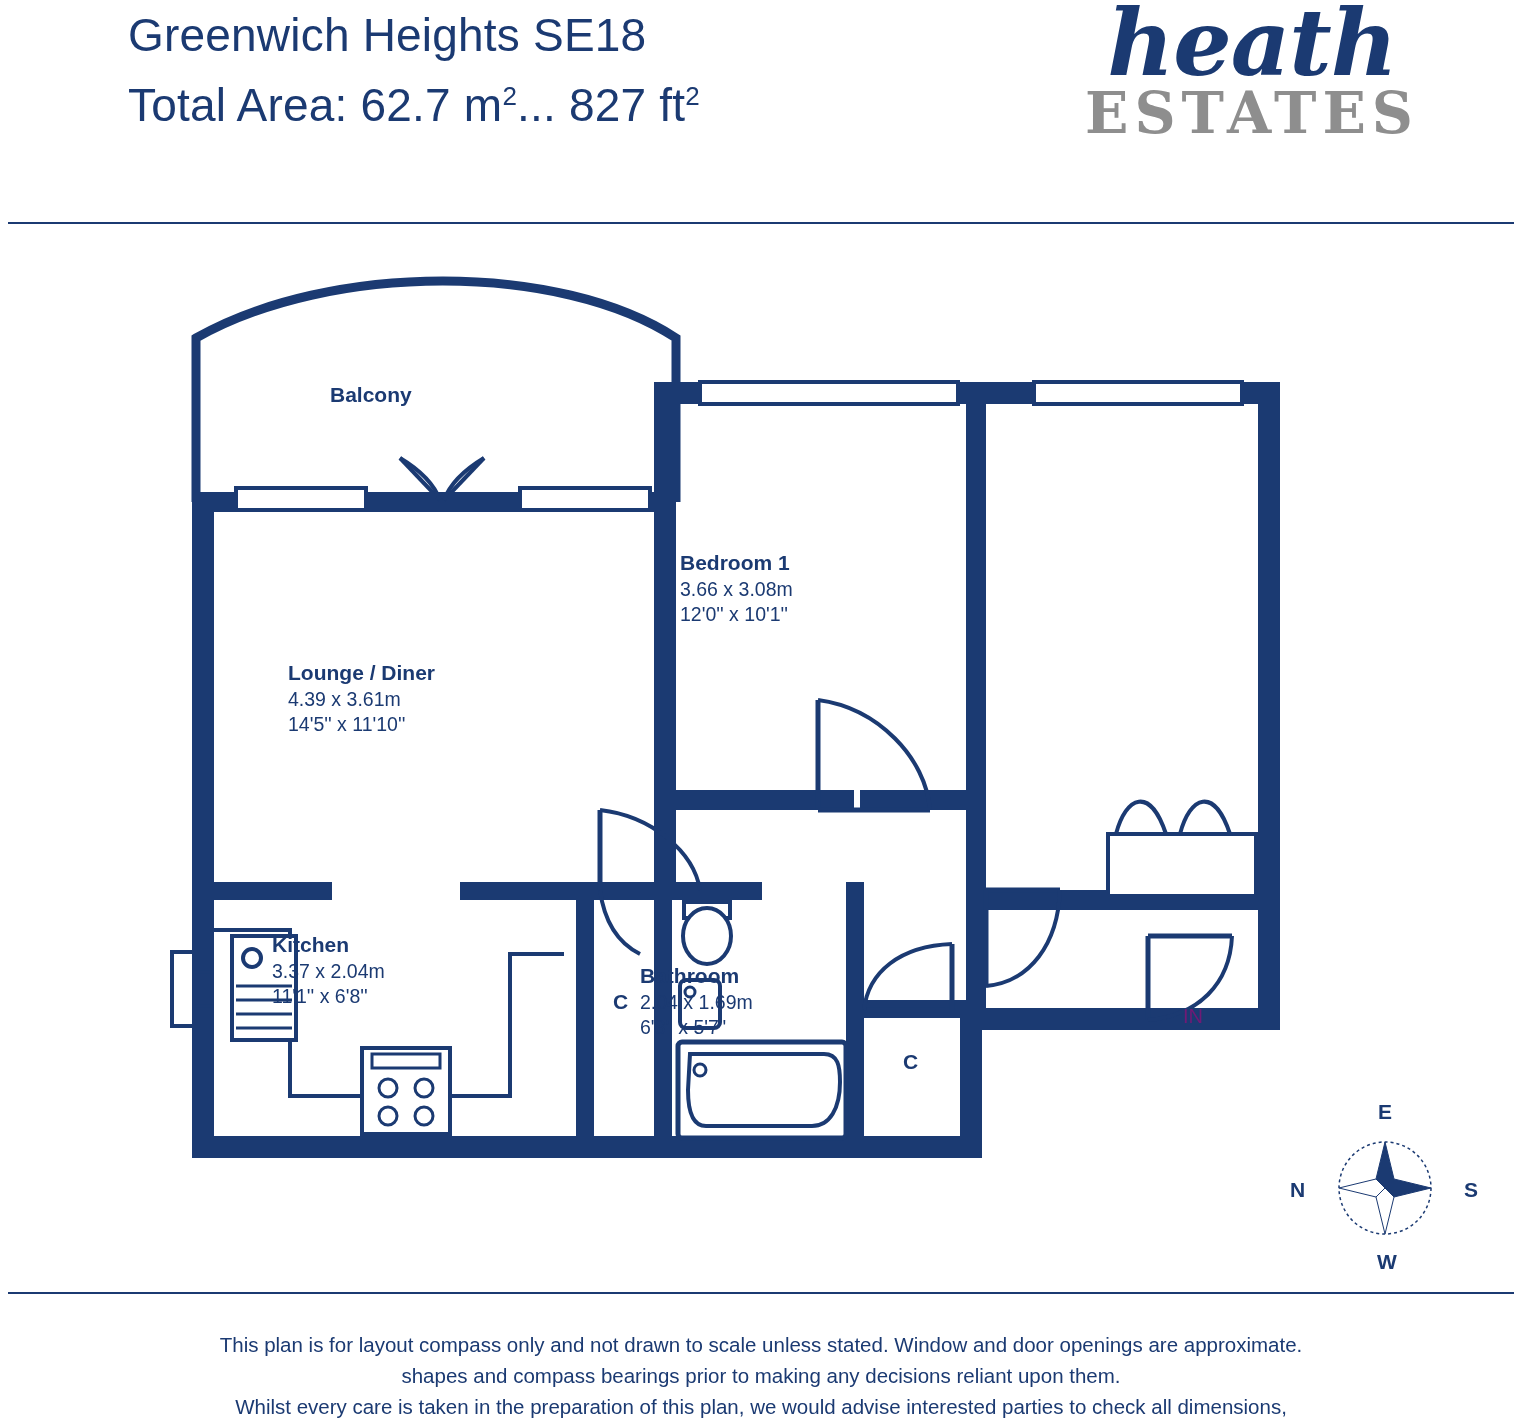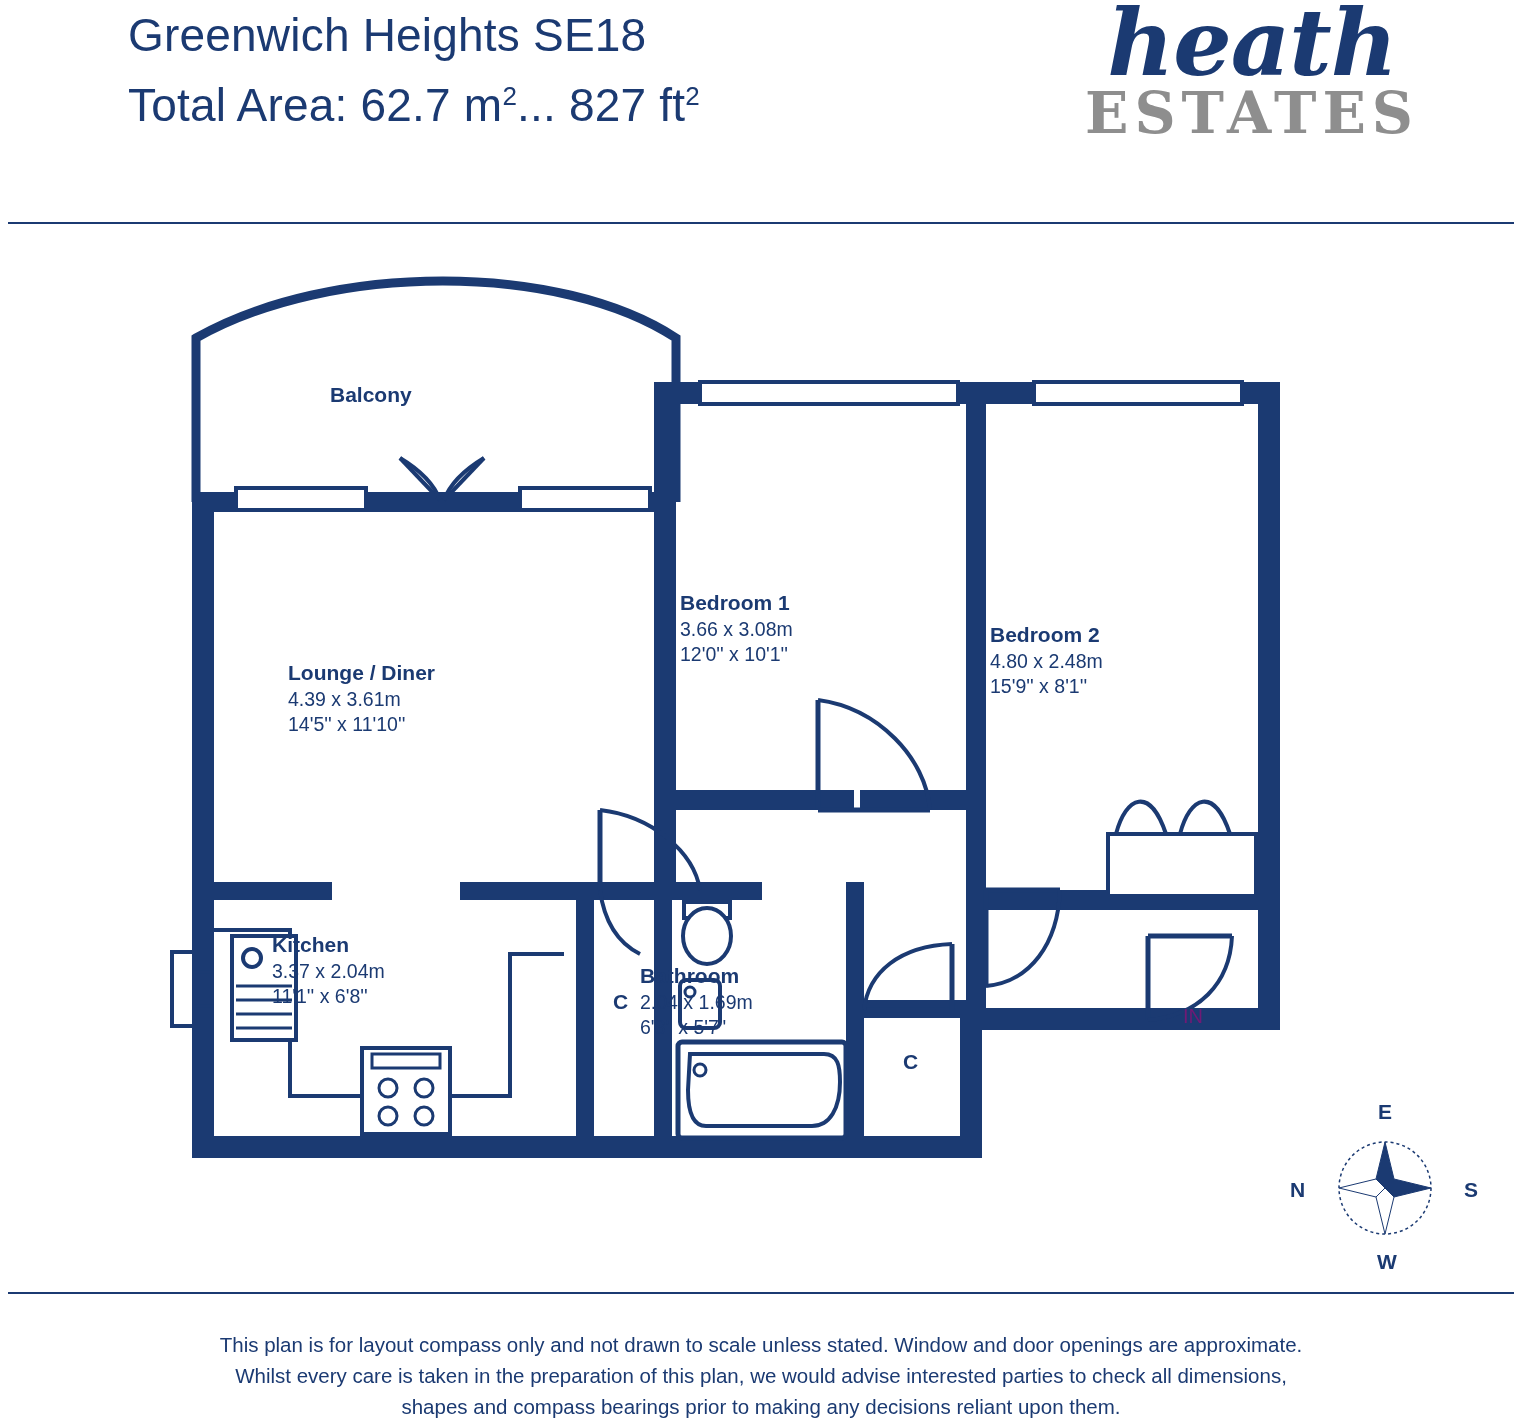--- a/index.html
+++ b/index.html
@@ -315,31 +315,26 @@
     <div class="room-label" style="left: 330px; top: 152px; width: 200px;">
       <div class="name">Balcony</div>
     </div>
 
     <div class="room-label" style="left: 288px; top: 430px; width: 320px;">
       <div class="name">Lounge / Diner</div>
       <div class="dim">4.39 x 3.61m</div>
       <div class="dim">14'5'' x 11'10''</div>
     </div>
 
-    <div class="room-label" style="left: 680px; top: 320px; width: 280px; margin-top: 40px;">
+    <div class="room-label" style="left: 680px; top: 320px; width: 280px;">
       <div class="name">Bedroom 1</div>
       <div class="dim">3.66 x 3.08m</div>
       <div class="dim">12'0'' x 10'1''</div>
     </div>
 
-    <div class="room-label" style="left: 990px; top: 392px; width: 270px;">
-      <div class="name">Bedroom 2</div>
-      <div class="dim">4.80 x 2.48m</div>
-      <div class="dim">15'9'' x 8'1''</div>
-    </div>
 
     <div class="room-label" style="left: 272px; top: 702px; width: 270px;">
       <div class="name">Kitchen</div>
       <div class="dim">3.37 x 2.04m</div>
       <div class="dim">11'1'' x 6'8''</div>
     </div>
 
     <div class="room-label" style="left: 640px; top: 733px; width: 260px;">
       <div class="name">Bathroom</div>
       <div class="dim">2.04 x 1.69m</div>
@@ -362,17 +357,17 @@
       </g>
     </svg>
     <div class="compass-letter" style="left: 88px; top: 0px;">E</div>
     <div class="compass-letter" style="left: 174px; top: 78px;">S</div>
     <div class="compass-letter" style="left: 87px; top: 150px;">W</div>
     <div class="compass-letter" style="left: 0px; top: 78px;">N</div>
   </div>
 
   <div class="footer">
     <div>This plan is for layout compass only and not drawn to scale unless stated. Window and door openings are approximate.</div>
+    <div>shapes and compass bearings prior to making any decisions reliant upon them.</div>
     <div>Whilst every care is taken in the preparation of this plan, we would advise interested parties to check all dimensions,</div>
-    <div>shapes and compass bearings prior to making any decisions reliant upon them.</div>
   </div>
 
 </div>
 
 </body></html>

